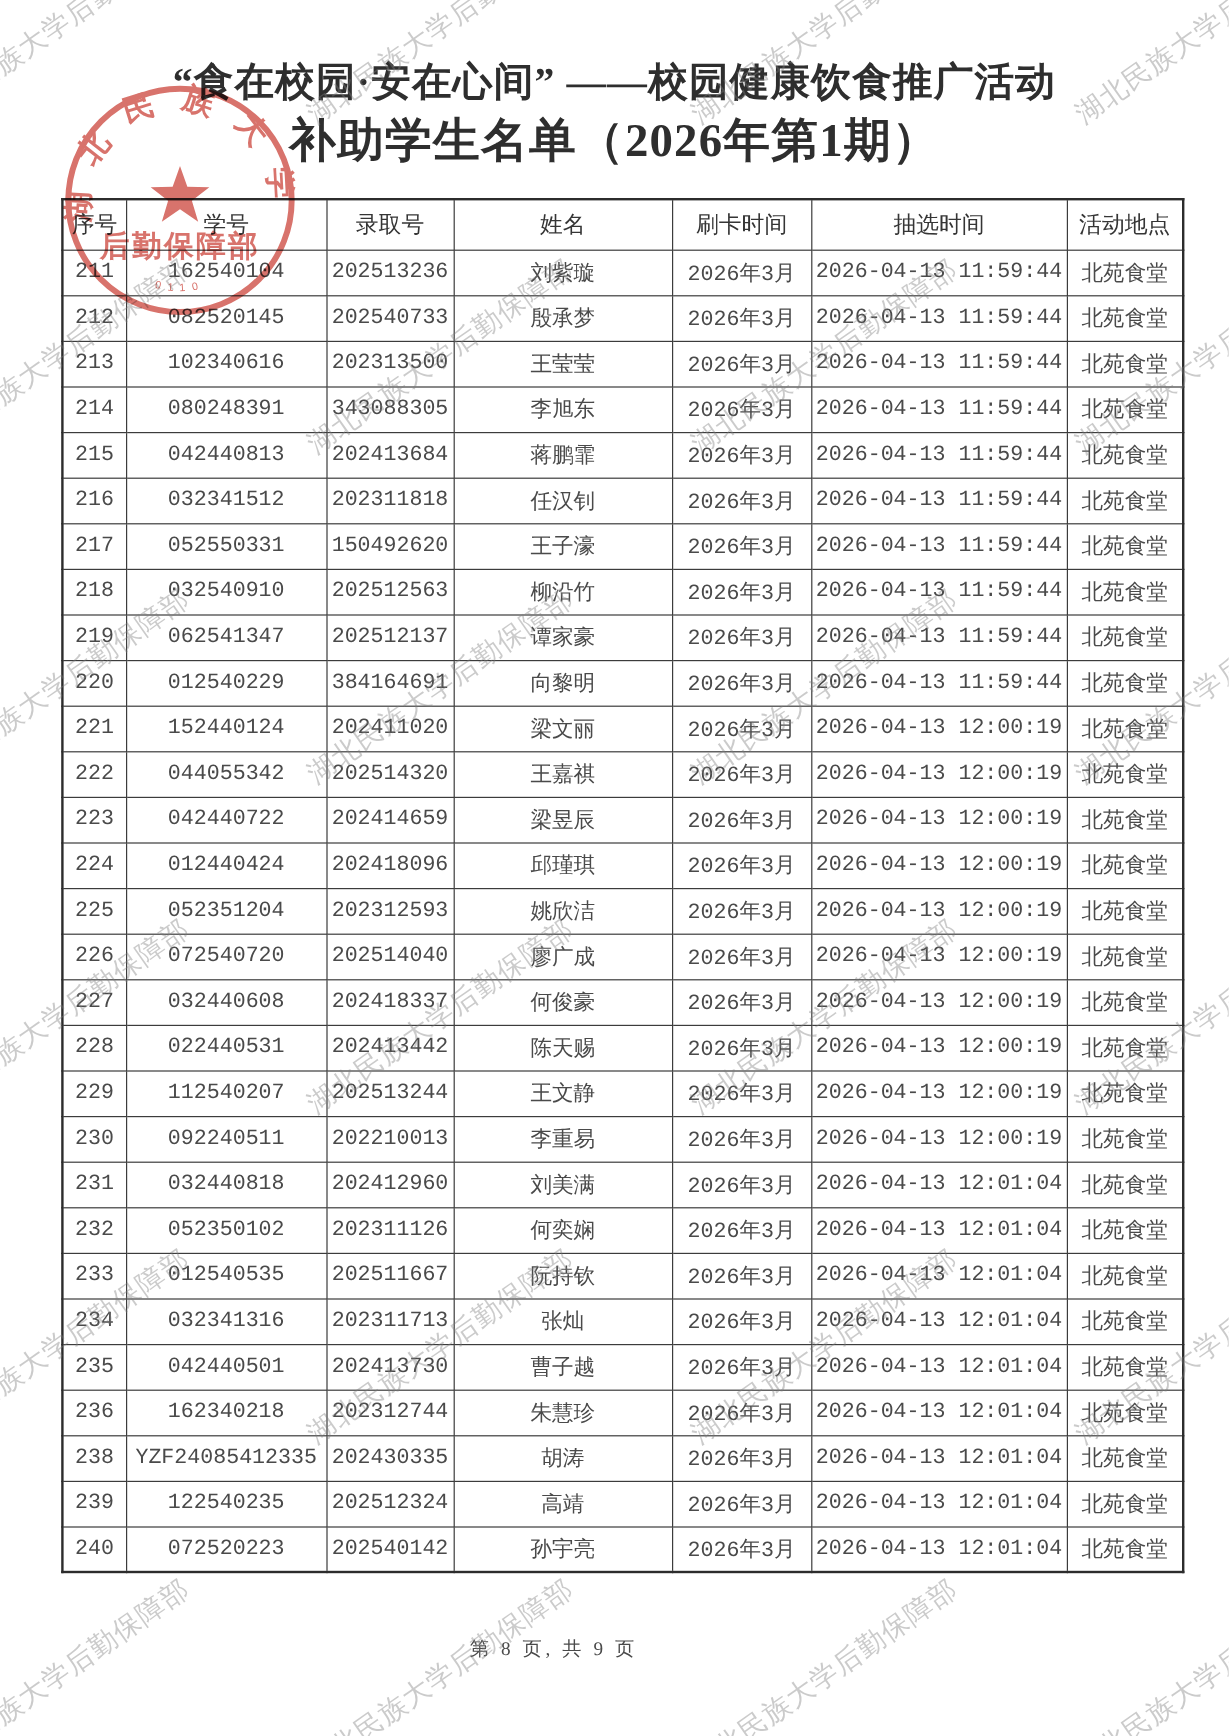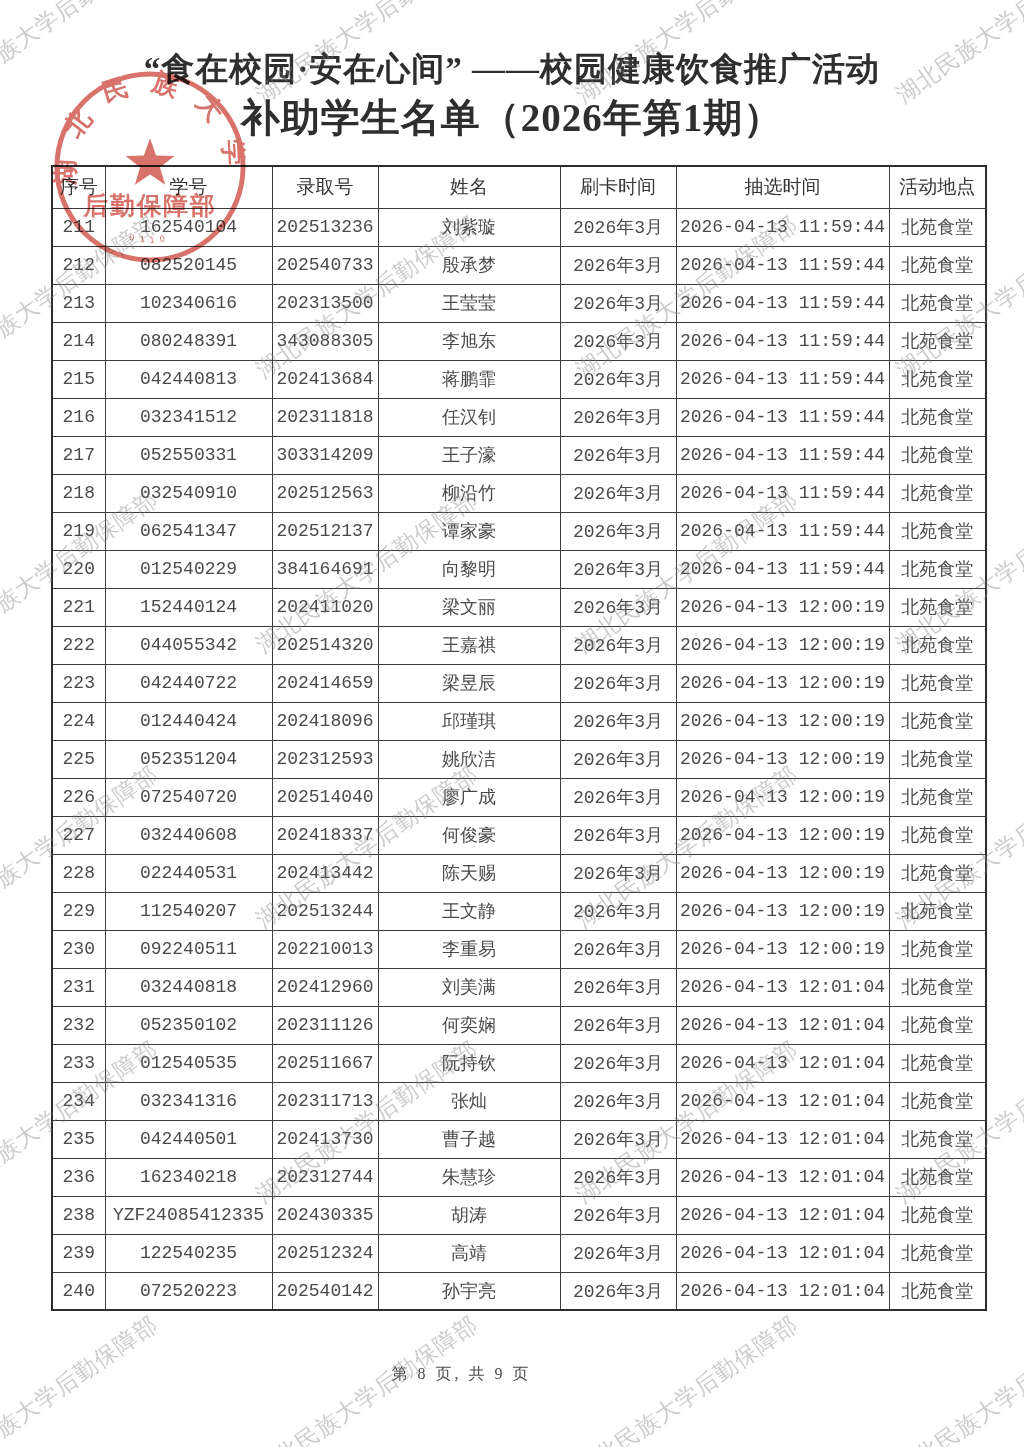--- a/index.html
+++ b/index.html
@@ -194,21 +194,21 @@
           <td>032341512</td>
           <td>202311818</td>
           <td>任汉钊</td>
           <td>2026年3月</td>
           <td>2026-04-13 11:59:44</td>
           <td>北苑食堂</td>
         </tr>
         <tr>
           <td>217</td>
           <td>052550331</td>
-          <td>303314209</td>
+          <td>150492620</td>
           <td>王子濠</td>
           <td>2026年3月</td>
           <td>2026-04-13 11:59:44</td>
           <td>北苑食堂</td>
         </tr>
         <tr>
           <td>218</td>
           <td>032540910</td>
           <td>202512563</td>
           <td>柳沿竹</td>

